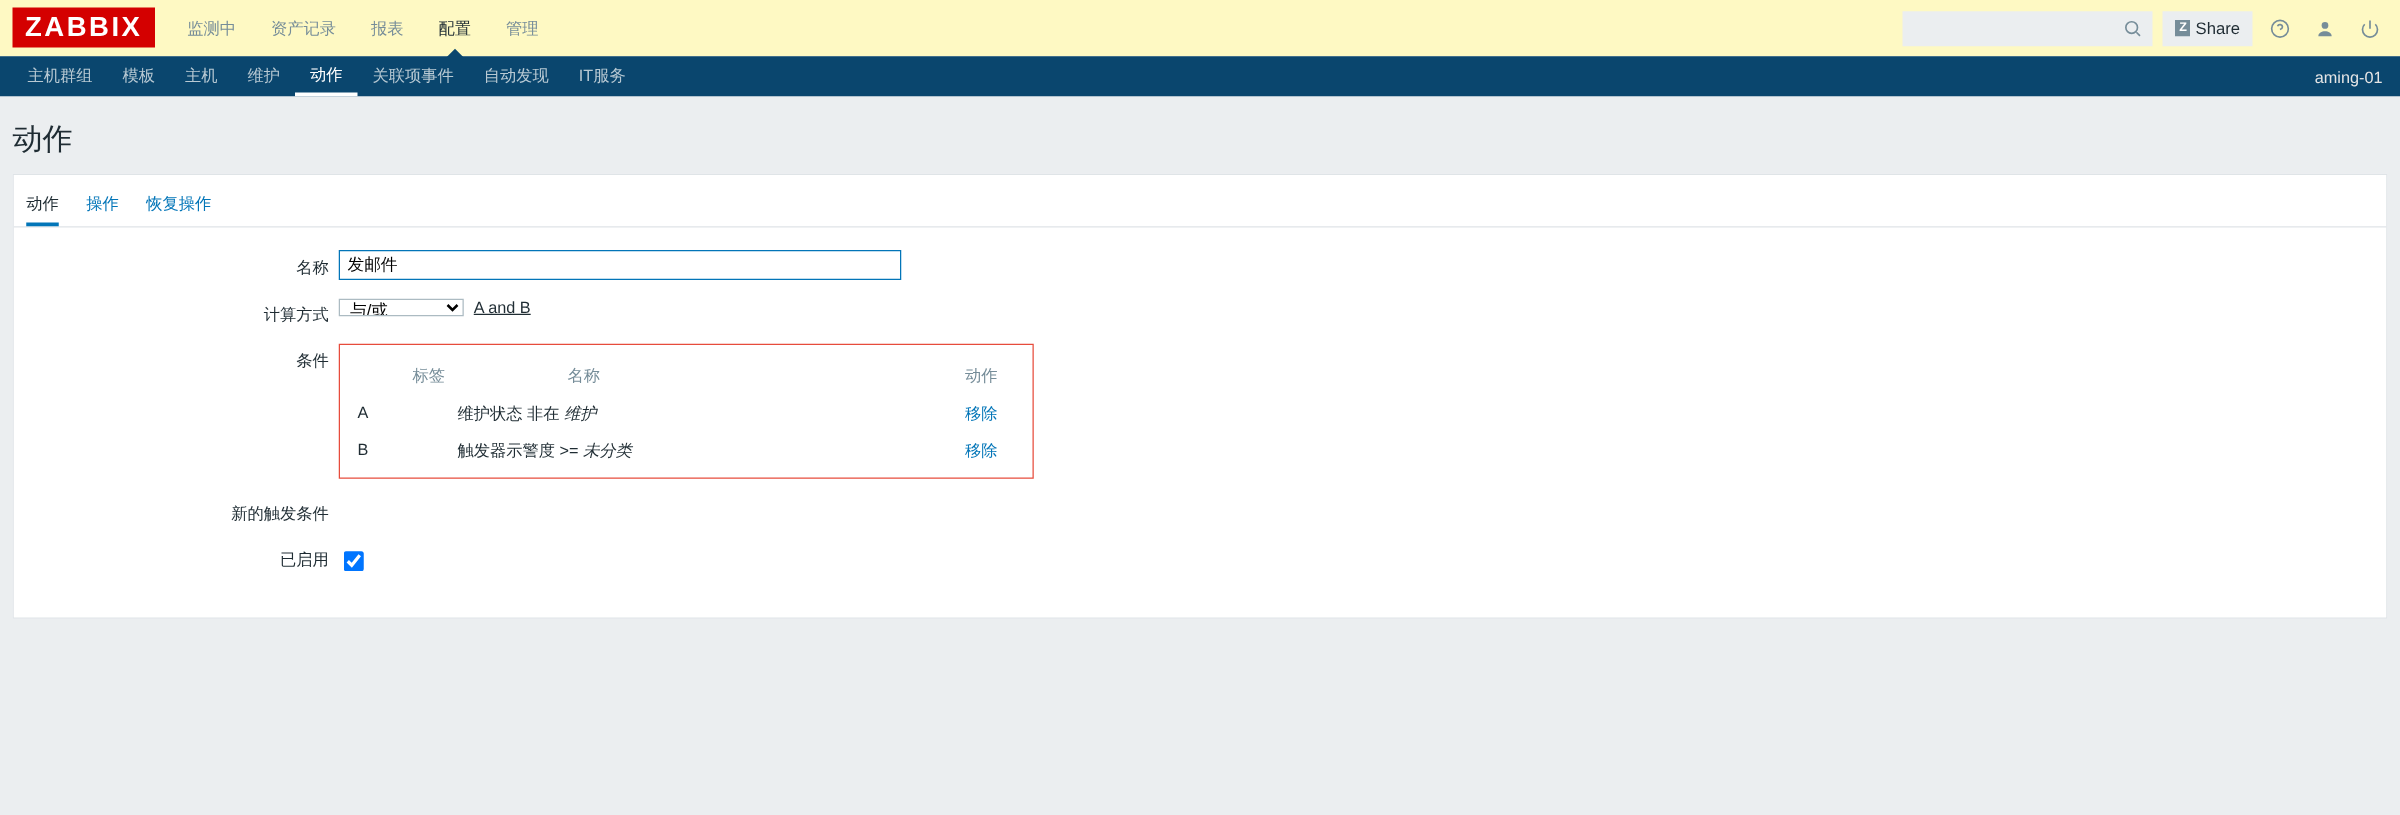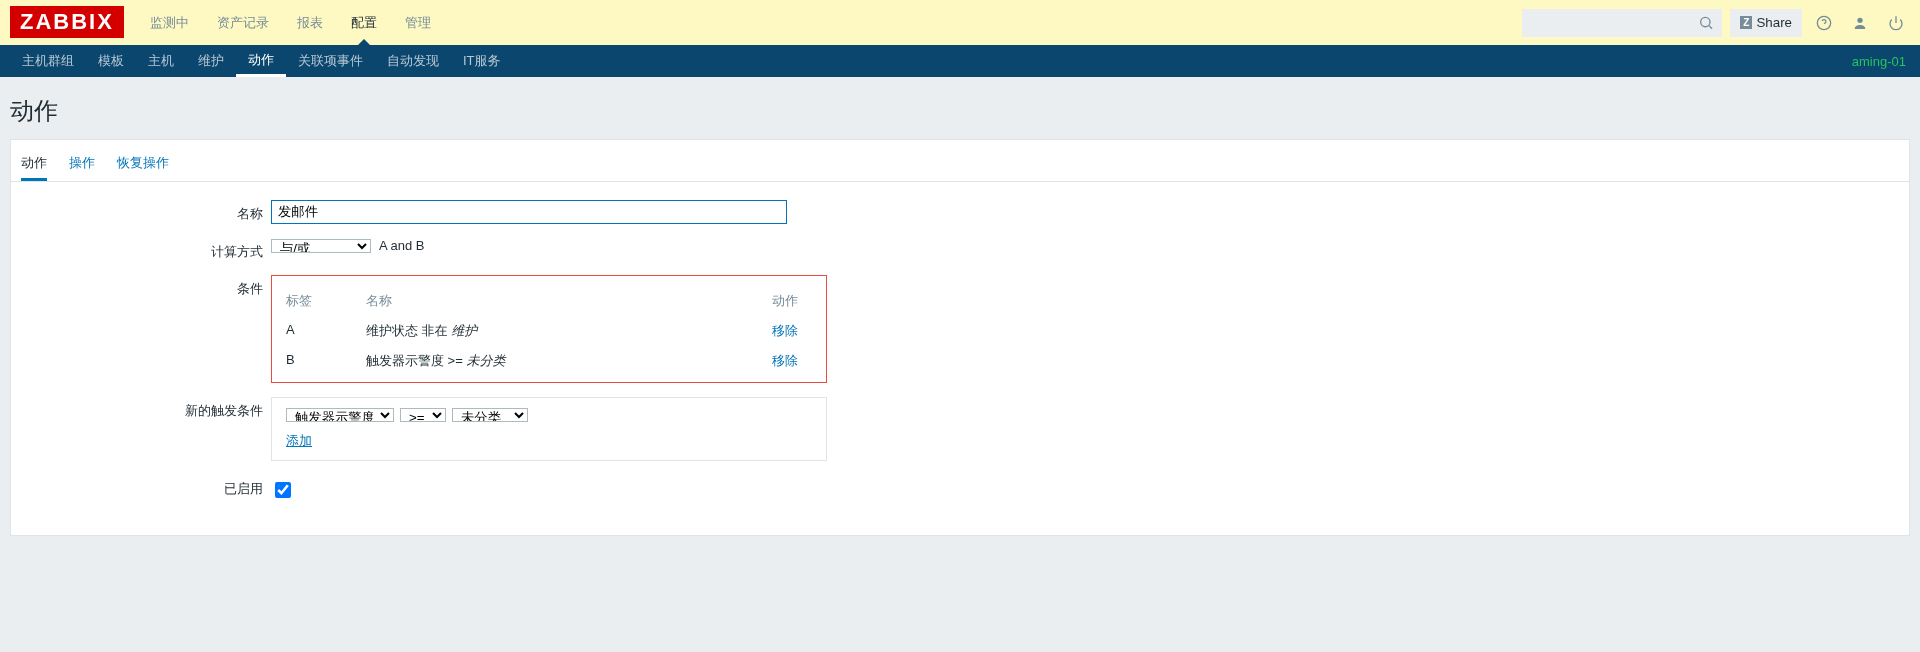--- a/index.html
+++ b/index.html
@@ -99,21 +99,21 @@
     color: #b8c9d3;
   }
   .submenu-item.active {
     color: #fff;
     border-bottom: 3px solid #fff;
     height: 32px;
     line-height: 29px;
   }
   .host-label {
     margin-left: auto;
-    color: #22c55e;
+    color: #e5e5e5;
     padding-right: 4px;
   }
   
   .page-header {
     font-size: 24px;
     color: #1f2c33;
     padding: 18px 10px 12px 10px;
   }
   .content {
     background: #fff;
@@ -147,44 +147,44 @@
   }
   .form-label {
     width: 260px;
     text-align: right;
     padding-right: 8px;
     color: #1f2c33;
     padding-top: 5px;
   }
   .form-ctrl { }
   input[type=text].wide {
-    width: 516px; height: 24px;
+    width: 450px; height: 24px;
     border: 1px solid #0275b8;
     padding: 4px 6px;
   }
   select {
     height: 14px;
     border: 1px solid #acbbc2;
     background: #fff;
     padding: 0 4px;
   }
-  .calc-text { margin-left: 8px; }
+  .calc-text { margin-left: 8px; text-decoration: underline; }
   .cond-box {
     border: 1px solid #e74c3c;
     width: 556px;
     padding: 10px 14px 6px 14px;
   }
   .cond-header, .cond-row {
     display: flex;
     padding: 6px 0;
   }
   .cond-col-label { width: 80px; }
   .cond-col-name  { flex: 1; }
   .cond-col-act   { width: 40px; text-align: left; }
-  .cond-header span { color: #768d99; }
+  .cond-header span { color: #768d99; margin-left: 44px; }
   .cond-row .italic { font-style: italic; }
   .link { color: #0275b8; cursor: pointer; }
   .link.underline { text-decoration: underline; }
   .newcond-box {
     border: 1px solid #dfe4e7;
     width: 556px;
     padding: 10px 14px 10px 14px;
   }
   .newcond-row { display: flex; gap: 6px; margin-bottom: 10px; }
   input[type=checkbox] { width: 16px; height: 16px; }
@@ -310,30 +310,20 @@
               <span>触发器示警度 &gt;= </span><span class="italic">未分类</span>
             </span>
             <span class="cond-col-act link">移除</span>
           </div>
         </div>
       </div>
     </div>
 
     <div class="form-row">
       <div class="form-label">新的触发条件</div>
-      <div class="form-ctrl">
-        <div class="newcond-box">
-          <div class="newcond-row">
-            <select style="width:108px;"><option>触发器示警度</option></select>
-            <select style="width:46px;"><option>&gt;=</option></select>
-            <select style="width:76px;"><option>未分类</option></select>
-          </div>
-          <span class="link underline">添加</span>
-        </div>
-      </div>
     </div>
 
     <div class="form-row">
       <div class="form-label">已启用</div>
       <div class="form-ctrl" style="padding-top:4px;">
         <input type="checkbox" checked="" style="">
       </div>
     </div>
 
 

